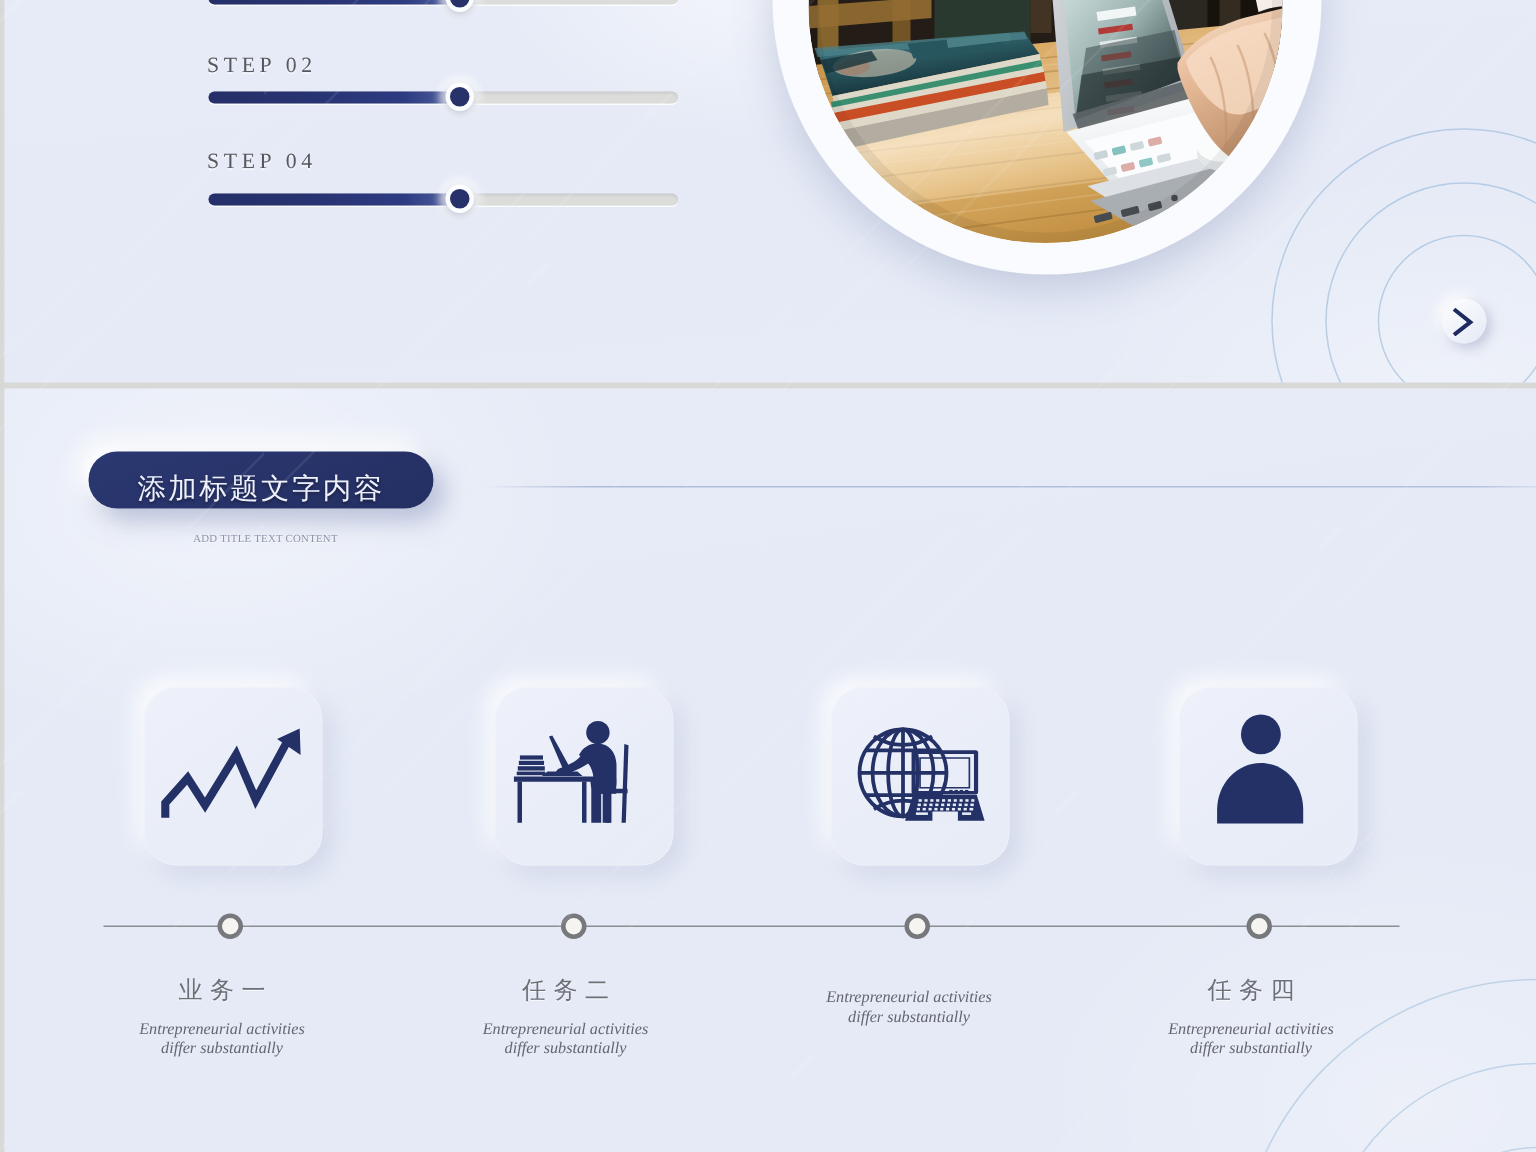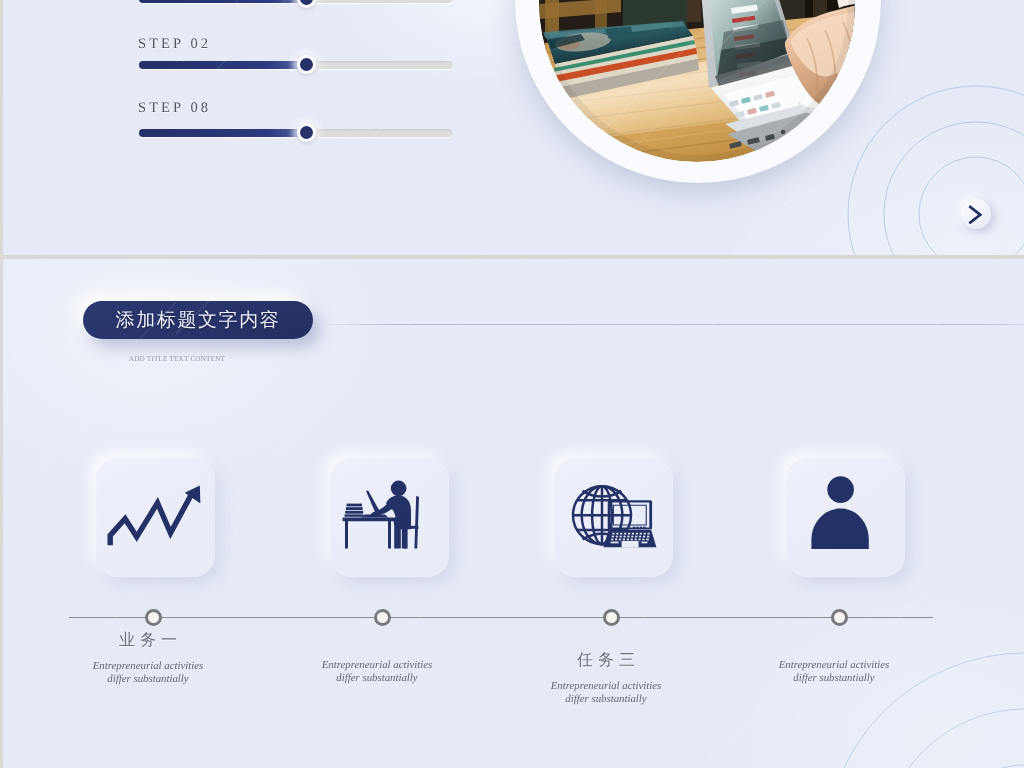--- a/index.html
+++ b/index.html
@@ -40,25 +40,25 @@
   
   .rings{position:absolute;pointer-events:none;}
 
   
   .next-btn{position:absolute;width:34px;height:34px;border-radius:50%;
       background:linear-gradient(145deg,#fdfeff,#e4e9f5);
       box-shadow:3px 3px 8px rgba(158,168,196,.55),-3px -3px 8px rgba(255,255,255,.95);
       display:flex;align-items:center;justify-content:center;}
 
   
-  .title-pill{position:absolute;left:80px;top:301px;width:230px;height:38px;
+  .title-pill{position:absolute;left:56px;top:301px;width:230px;height:38px;
       border-radius:19px;background:linear-gradient(160deg,#2b3871 0%,#242f62 100%);
       box-shadow:7px 8px 16px rgba(136,148,186,.52),-7px -7px 16px rgba(255,255,255,1),
                  -2px -2px 4px rgba(255,255,255,.9);
-      display:flex;align-items:center;justify-content:center;}
+      display:flex;align-items:flex-end;justify-content:center;}
   .title-pill-text{font-family:"Liberation Serif",serif;font-size:19px;color:#eef1fb;
       letter-spacing:1.6px;text-shadow:0 1px 2px rgba(0,0,0,.35);}
   .title-sub{position:absolute;left:59px;width:230px;text-align:center;
       font-family:"Liberation Serif",serif;font-size:7.2px;font-weight:400;
       letter-spacing:.18px;color:#8a91a8;text-shadow:0 1px 0 rgba(255,255,255,.8);}
   .title-rule{position:absolute;left:318px;right:4px;height:1px;
       background:linear-gradient(90deg,rgba(160,172,205,0),rgba(158,172,208,.75) 10%,rgba(160,174,210,.7) 92%,rgba(160,172,205,0));}
 
   
   .icon-card{position:absolute;width:119px;height:119px;border-radius:22px;
@@ -288,21 +288,21 @@
 
     <div class="slider-row" style="top:38px;">
       <div class="slider-label">STEP 02</div>
       <div class="slider-track" style="top:23px;">
         <div class="slider-fill" style="width:172px;"></div>
       </div>
       <div class="slider-knob" style="left:158px;top:17px;"></div>
     </div>
 
     <div class="slider-row" style="top:102px;">
-      <div class="slider-label">STEP 08</div>
+      <div class="slider-label">STEP 04</div>
       <div class="slider-track" style="top:27px;">
         <div class="slider-fill" style="width:172px;"></div>
       </div>
       <div class="slider-knob" style="left:158px;top:21px;"></div>
     </div>
 
     <div class="next-btn" style="left:958px;top:199px;width:30px;height:30px;">
       <svg width="17" height="19" viewBox="0 0 17 19" style="margin-left:-2px;">
         <path d="M3.4 2.0 L13.2 9.8 L3.4 17.4" fill="none" stroke="#1e2a60" stroke-width="2.7" stroke-linecap="square" stroke-linejoin="miter"></path>
       </svg>
@@ -467,41 +467,42 @@
         </g>
       </svg>
     </div>
 
     <div class="tl-line" style="top:358px;"></div>
     <div class="tl-dot" style="left:142px;top:350px;"></div>
     <div class="tl-dot" style="left:371px;top:350px;"></div>
     <div class="tl-dot" style="left:600px;top:350px;"></div>
     <div class="tl-dot" style="left:828px;top:350px;"></div>
 
-    <div class="cap" style="left:35px;top:371px;">
+    <div class="cap" style="left:35px;top:391px;">
       <div class="cap-title">业务一</div>
       <div class="cap-desc">
         <div>Entrepreneurial activities</div>
         <div>differ substantially</div>
       </div>
     </div>
     <div class="cap" style="left:264px;top:391px;">
+      <div class="cap-title">任务二</div>
       <div class="cap-desc">
         <div>Entrepreneurial activities</div>
         <div>differ substantially</div>
       </div>
     </div>
     <div class="cap" style="left:493px;top:391px;">
-      <div class="cap-title">任务三</div>
       <div class="cap-desc">
         <div>Entrepreneurial activities</div>
         <div>differ substantially</div>
       </div>
     </div>
     <div class="cap" style="left:721px;top:391px;">
+      <div class="cap-title">任务四</div>
       <div class="cap-desc">
         <div>Entrepreneurial activities</div>
         <div>differ substantially</div>
       </div>
     </div>
 
   </div>
 
   <div class="wm"></div>
 </div>

